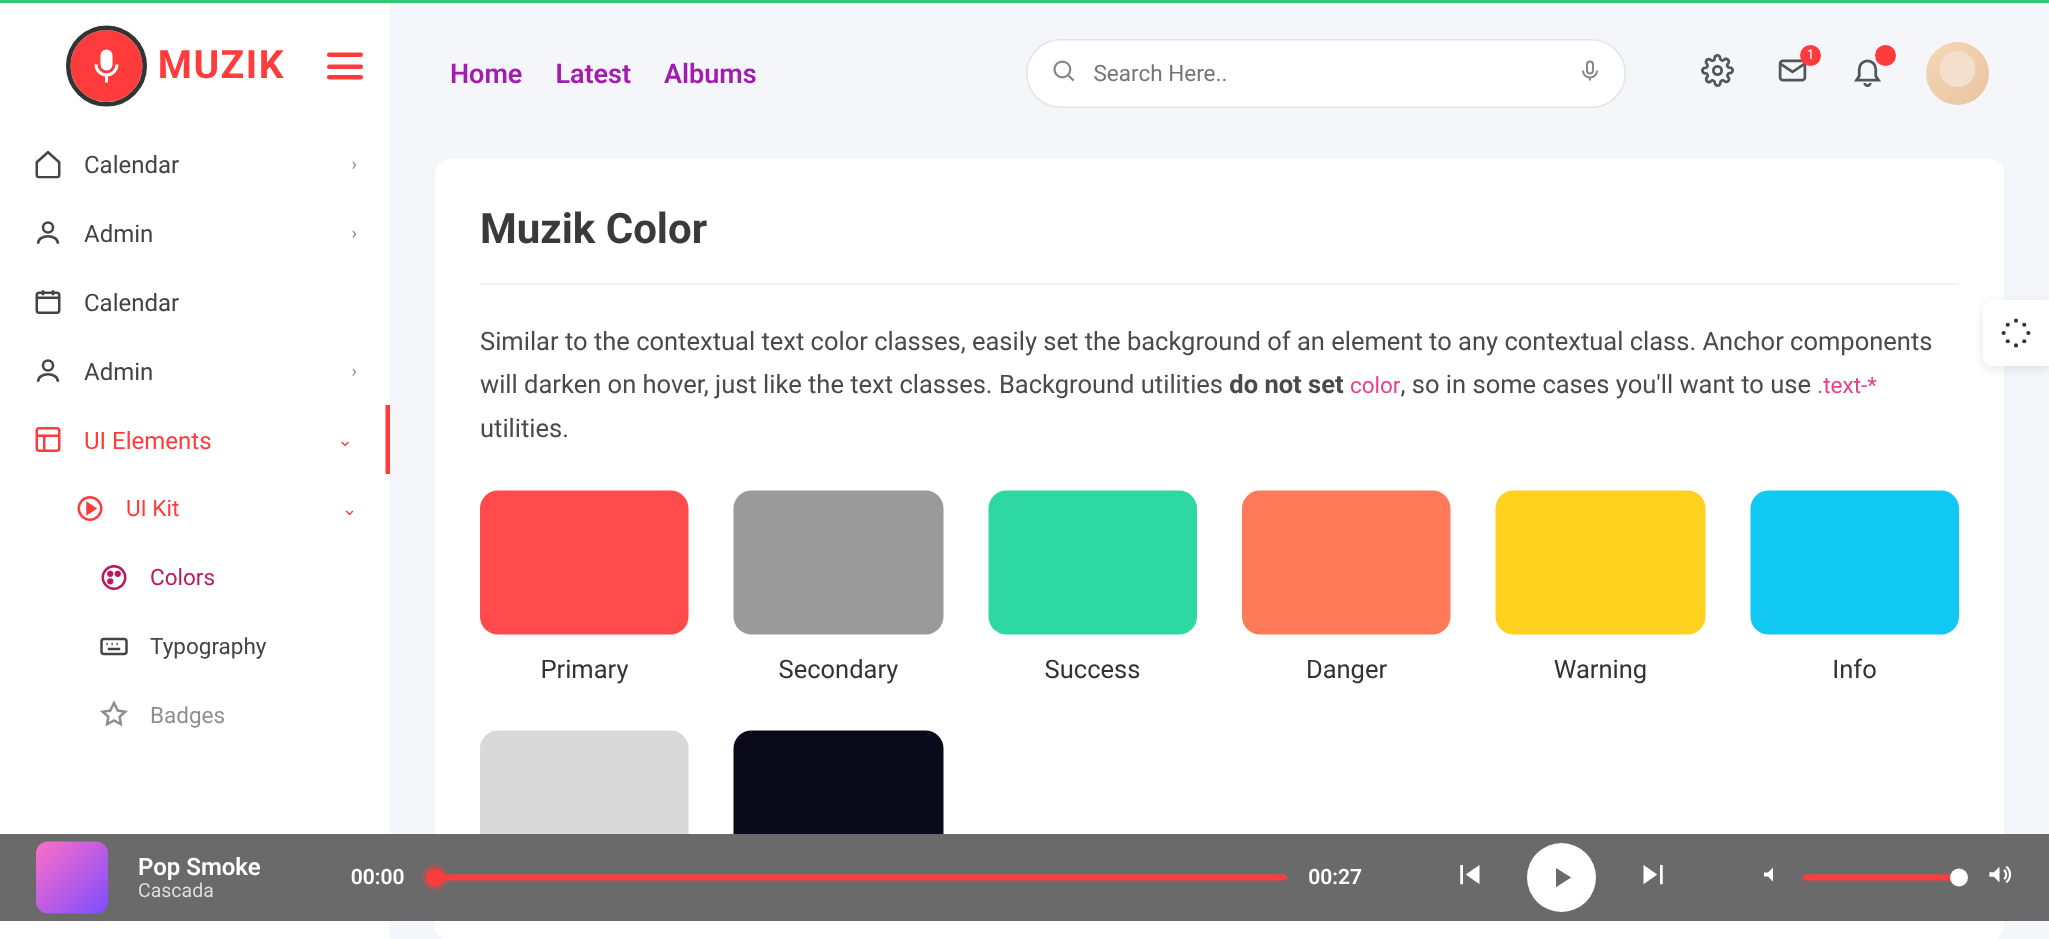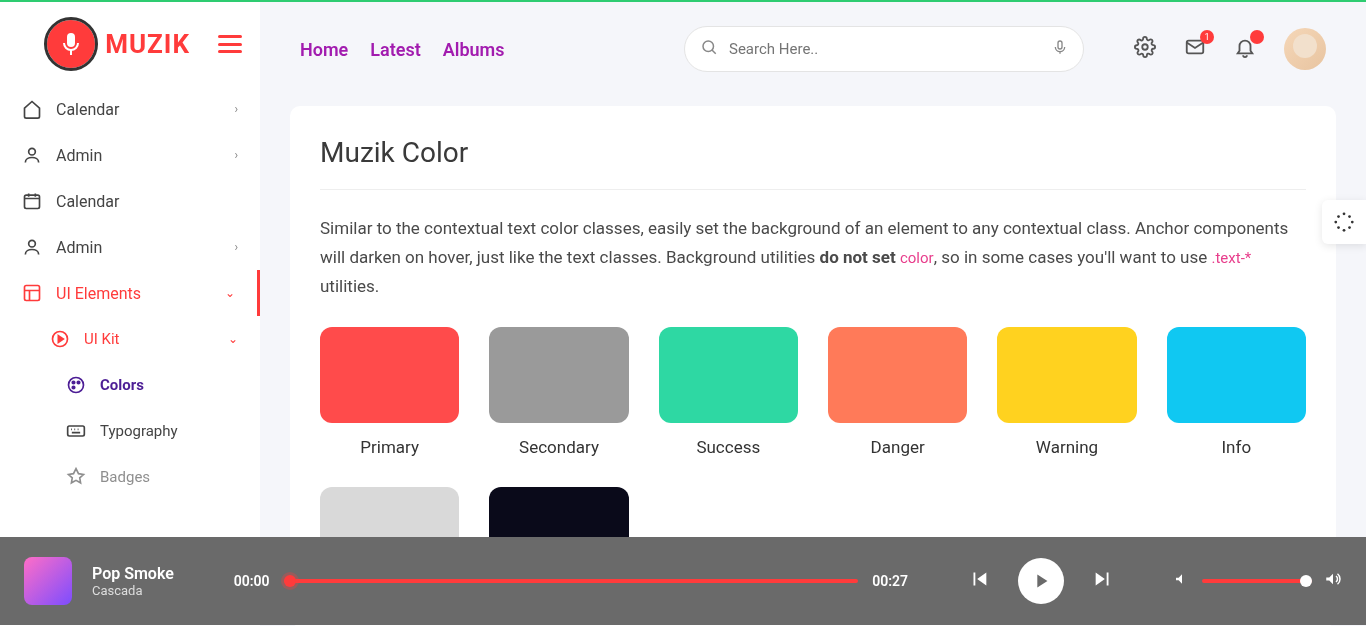--- a/index.html
+++ b/index.html
@@ -15,48 +15,48 @@
 .menu-toggle span { height: 3px; background: #ff3b3b; border-radius: 2px; }
 .nav { list-style: none; }
 .nav-item { display: flex; align-items: center; justify-content: space-between; padding: 13px 22px; cursor: pointer; color: #444; font-size: 16px; }
 .nav-item .left { display: flex; align-items: center; gap: 14px; }
 .nav-item.active { color: #ff3b3b; border-right: 3px solid #ff3b3b; }
 .sub-nav { list-style: none; }
 .sub-nav .nav-item { padding-left: 50px; font-size: 15px; }
 .sub-nav .nav-item.active { border-right: none; }
 .subsub-nav { list-style: none; }
 .subsub-nav .nav-item { padding-left: 66px; font-size: 15px; }
-.subsub-nav .nav-item.active-leaf { color: #4c1d95; font-weight: bold; }
+.subsub-nav .nav-item.active-leaf { color: #be185d; }
 .chevron { font-size: 12px; color: #888; }
 .chevron.red { color: #ff3b3b; }
 .main { flex: 1; display: flex; flex-direction: column; background: #f5f6fa; padding: 0 0 80px 0; overflow-y: auto; height: 626px; }
 .topbar { display: flex; align-items: center; padding: 24px 40px; gap: 30px; }
 .topnav { display: flex; gap: 22px; font-size: 18px; font-weight: 600; color: #a21caf; }
 .topnav span { cursor: pointer; }
 .search { flex: 1; max-width: 400px; margin-left: auto; position: relative; }
 .search input { width: 100%; padding: 13px 44px; border-radius: 30px; border: 1px solid #e4e4e4; font-size: 15px; background: #fff; }
 .search .si { position: absolute; left: 16px; top: 50%; transform: translateY(-50%); color: #888; }
 .search .mi { position: absolute; right: 16px; top: 50%; transform: translateY(-50%); color: #888; }
 .topicons { display: flex; align-items: center; gap: 28px; margin-left: 20px; color: #555; }
 .topicons .ico { font-size: 20px; cursor: pointer; position: relative; }
 .badge { position: absolute; top: -6px; right: -8px; width: 14px; height: 14px; background: #ff3b3b; color: #fff; border-radius: 50%; font-size: 9px; display: flex; align-items: center; justify-content: center; }
 .avatar { width: 42px; height: 42px; border-radius: 50%; background: linear-gradient(135deg, #f5d7b8, #e8c4a0); cursor: pointer; position: relative; overflow: hidden; }
 .avatar::after { content: ""; position: absolute; width: 24px; height: 24px; background: #f2e0cc; border-radius: 50%; top: 6px; left: 9px; }
 .card { background: #fff; border-radius: 10px; margin: 10px 30px 30px 30px; padding: 30px; }
-.card h1 { font-size: 28px; font-weight: 400; margin-bottom: 20px; }
+.card h1 { font-size: 28px; font-weight: 700; margin-bottom: 20px; }
 .card hr { border: none; border-top: 1px solid #eee; margin-bottom: 24px; }
 .card p { font-size: 17px; line-height: 1.7; color: #4a4a4a; margin-bottom: 26px; }
 .card p code { color: #e83e8c; font-size: 15px; }
 .card p b { font-weight: 700; }
 .swatches { display: grid; grid-template-columns: repeat(6, 1fr); gap: 30px 30px; }
 .swatch-box { text-align: center; }
 .swatch { height: 96px; border-radius: 12px; margin-bottom: 14px; }
 .swatch-label { font-size: 17px; color: #333; }
 .loader-fab { position: fixed; right: 0; top: 200px; width: 44px; height: 44px; background: #fff; border-radius: 6px 0 0 6px; display: flex; align-items: center; justify-content: center; box-shadow: 0 2px 8px rgba(0,0,0,.1); }
-.player { position: fixed; bottom: 1px; left: 0; right: 0; height: 88px; background: #6a6a6a; color: #fff; display: flex; align-items: center; padding: 0 24px; gap: 20px; }
+.player { position: fixed; bottom: 12px; left: 0; right: 0; height: 58px; background: #6a6a6a; color: #fff; display: flex; align-items: center; padding: 0 24px; gap: 20px; }
 .player .art { width: 48px; height: 48px; border-radius: 8px; background: linear-gradient(135deg, #ff6ec7, #7c4dff); }
 .player .track { display: flex; flex-direction: column; }
 .player .track .t1 { font-weight: 600; font-size: 16px; }
 .player .track .t2 { font-size: 13px; color: #ddd; }
 .player .progress { flex: 1; display: flex; align-items: center; gap: 14px; margin: 0 40px; }
 .player .bar { flex: 1; height: 4px; background: #ff3b3b; border-radius: 2px; position: relative; }
 .player .bar .knob { position: absolute; left: 0; top: -4px; width: 12px; height: 12px; background: #ff3b3b; border-radius: 50%; box-shadow: 0 0 0 3px rgba(255,59,59,.3); }
 .player .controls { display: flex; align-items: center; gap: 28px; }
 .player .play { width: 46px; height: 46px; border-radius: 50%; background: #fff; display: flex; align-items: center; justify-content: center; cursor: pointer; }
 .player .vol { display: flex; align-items: center; gap: 12px; margin-left: 40px; }

